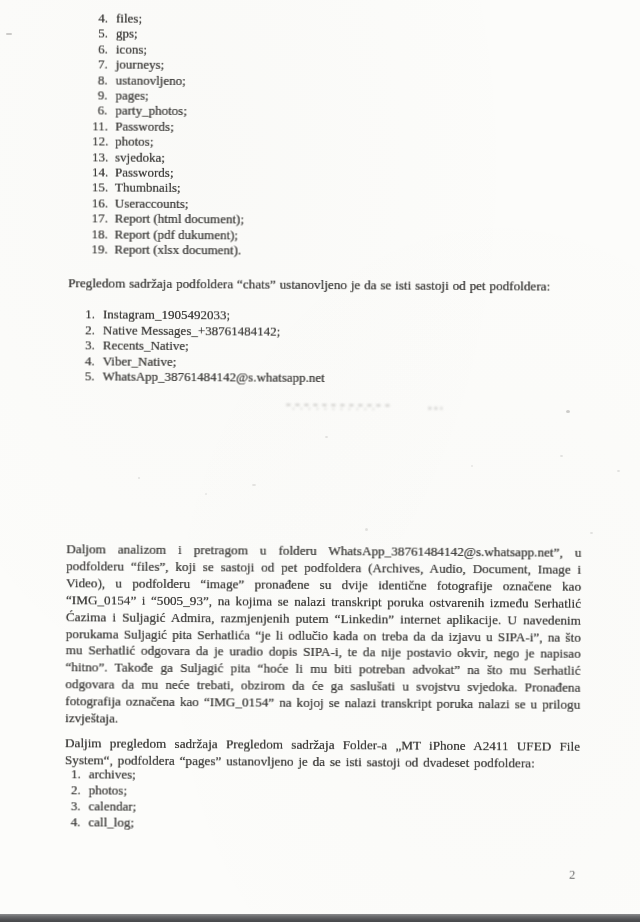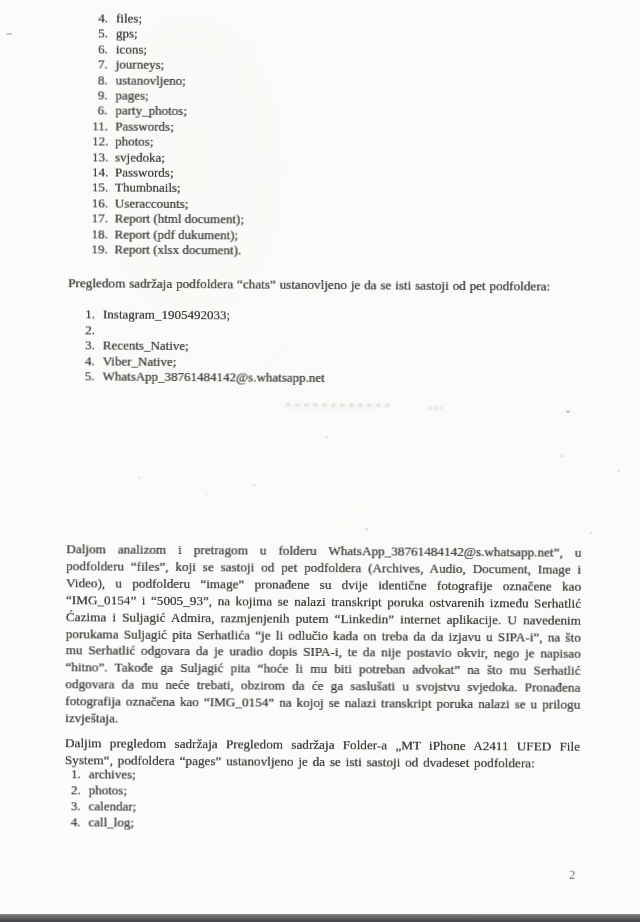--- a/index.html
+++ b/index.html
@@ -167,20 +167,21 @@
 
   <div class="numlist list-chats">
 
       <div class="row">
         <span class="num">1.</span>
         <span class="lbl">Instagram_1905492033;</span>
       </div>
 
       <div class="row">
         <span class="num">2.</span>
+        <span class="lbl">Native Messages_+38761484142;</span>
       </div>
 
       <div class="row">
         <span class="num">3.</span>
         <span class="lbl">Recents_Native;</span>
       </div>
 
       <div class="row">
         <span class="num">4.</span>
         <span class="lbl">Viber_Native;</span>

